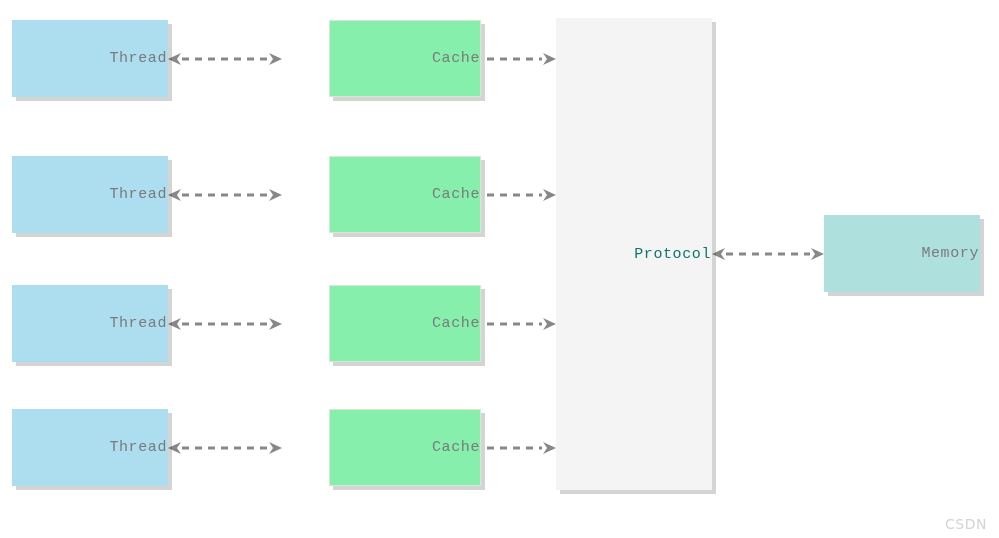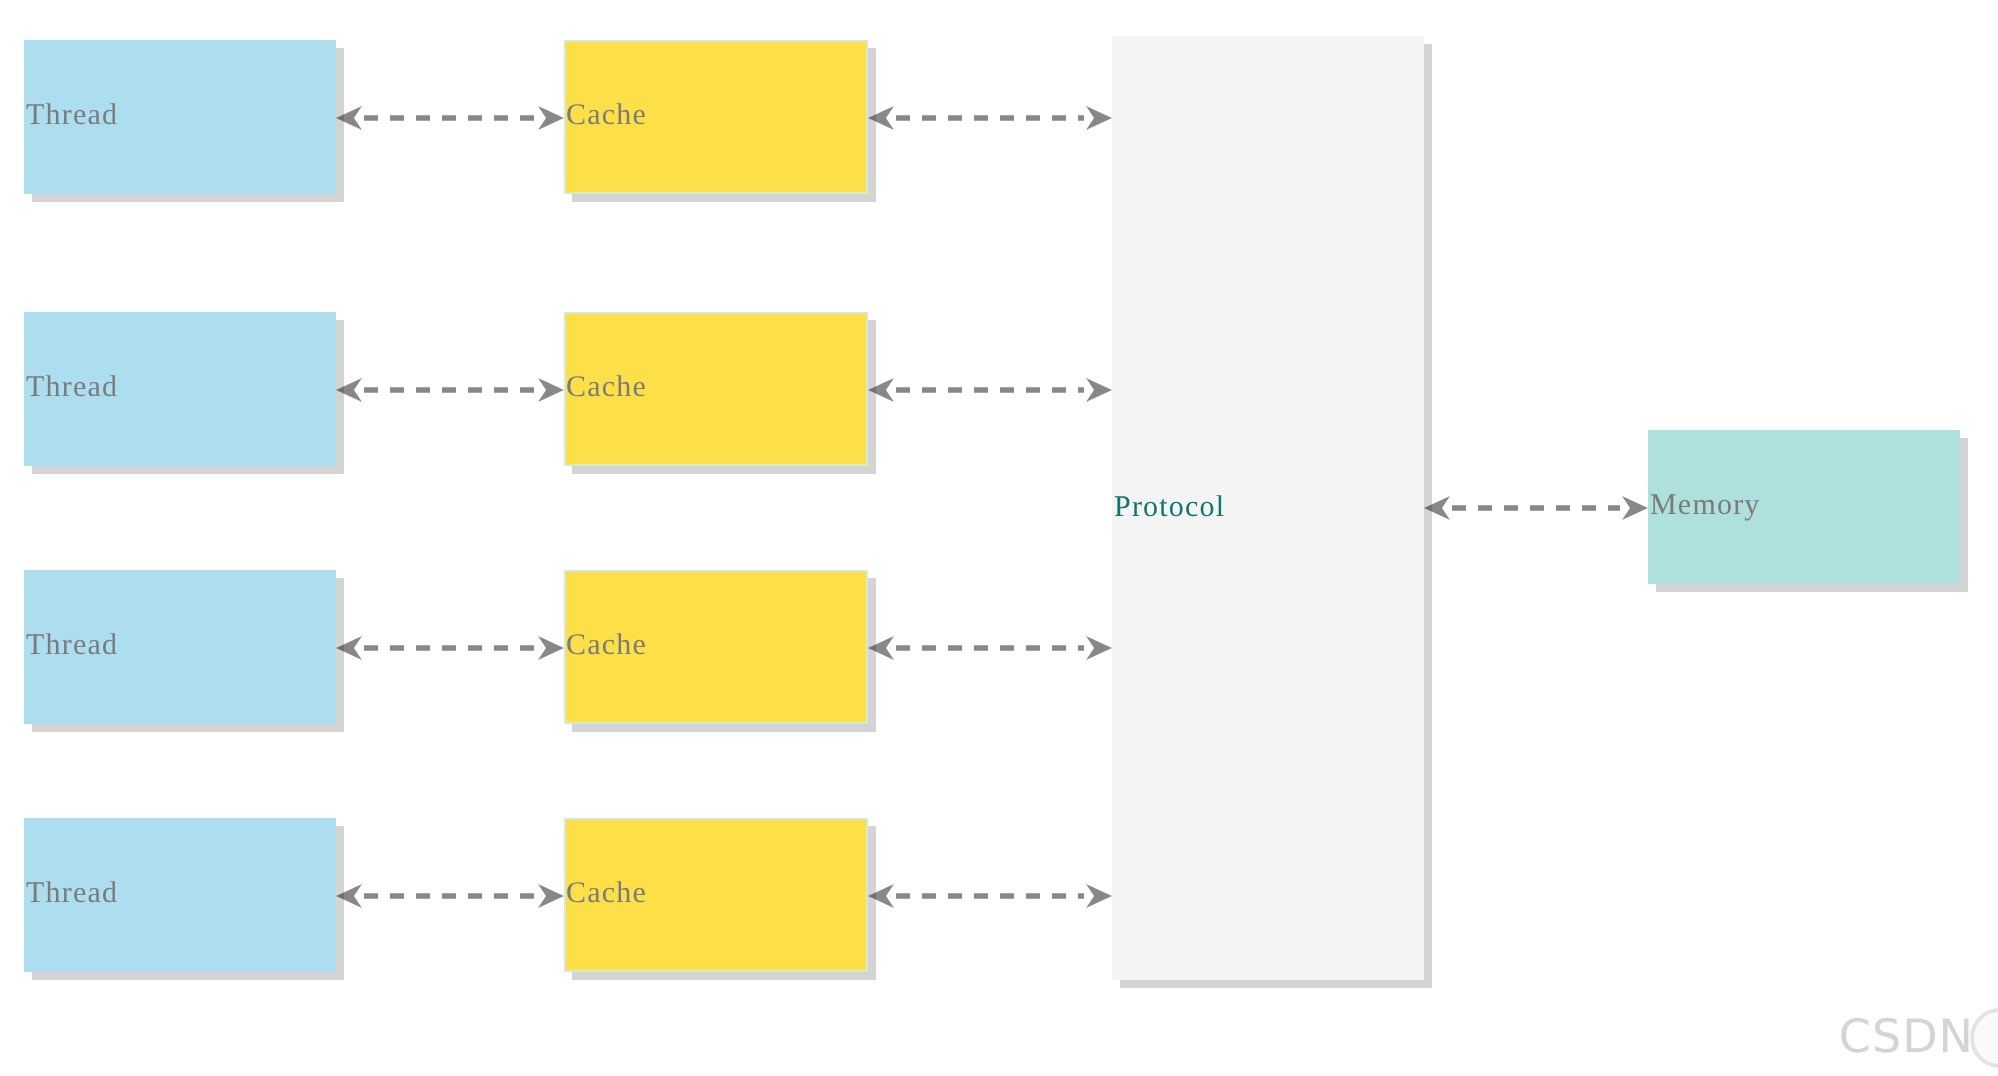--- a/index.html
+++ b/index.html
@@ -18,35 +18,36 @@
     background: #ffffff;
     overflow: hidden;
   }
 
   
   .node {
     position: absolute;
     box-sizing: border-box;
     display: flex;
     align-items: center;
-    justify-content: flex-start;
-    font-family: Liberation Serif, serif;
+    justify-content: flex-end;
+    font-family: Liberation Mono, monospace;
     font-size: 15px;
     letter-spacing: 0.6px;
     color: #7b7b7b;
     box-shadow: 4px 4px 0 0 rgba(0,0,0,0.17);
     user-select: none;
   }
   .node.thread {
     background: #addef0;
     border: 1px solid #addef0;
   }
   .node.cache {
-    background: #fde047;
+    background: #86efac;
     border: 1px solid #d7e8d3;
+    margin-left: 47px;
   }
   .node.memory {
     background: #aee0de;
     border: 1px solid #aee0de;
   }
   .node.protocol {
     background: #f4f4f4;
     border: 1px solid #f4f4f4;
     color: #0f766e;
   }
@@ -59,21 +60,21 @@
   .edge svg { display: block; }
 
   
   #watermark {
     position: absolute;
     right: 12px;
     bottom: 6px;
     display: flex;
     align-items: center;
     font-family: "DejaVu Sans", "Liberation Sans", sans-serif;
-    font-size: 23px;
+    font-size: 14px;
     color: #d2d2d2;
     letter-spacing: 0.5px;
     white-space: nowrap;
     user-select: none;
     flex-direction: column;
   }
   #watermark .wm-text { color: #d4d4d4; }
   #watermark .wm-cn {
     color: #cfcfcf;
     font-family: "DejaVu Sans", "Liberation Sans", sans-serif;

